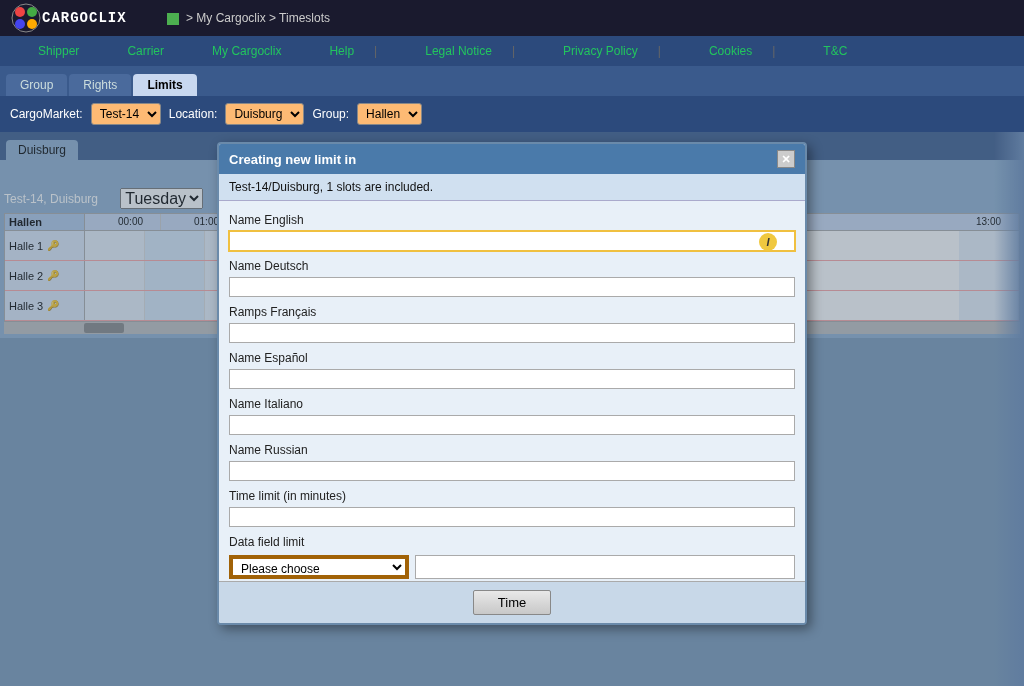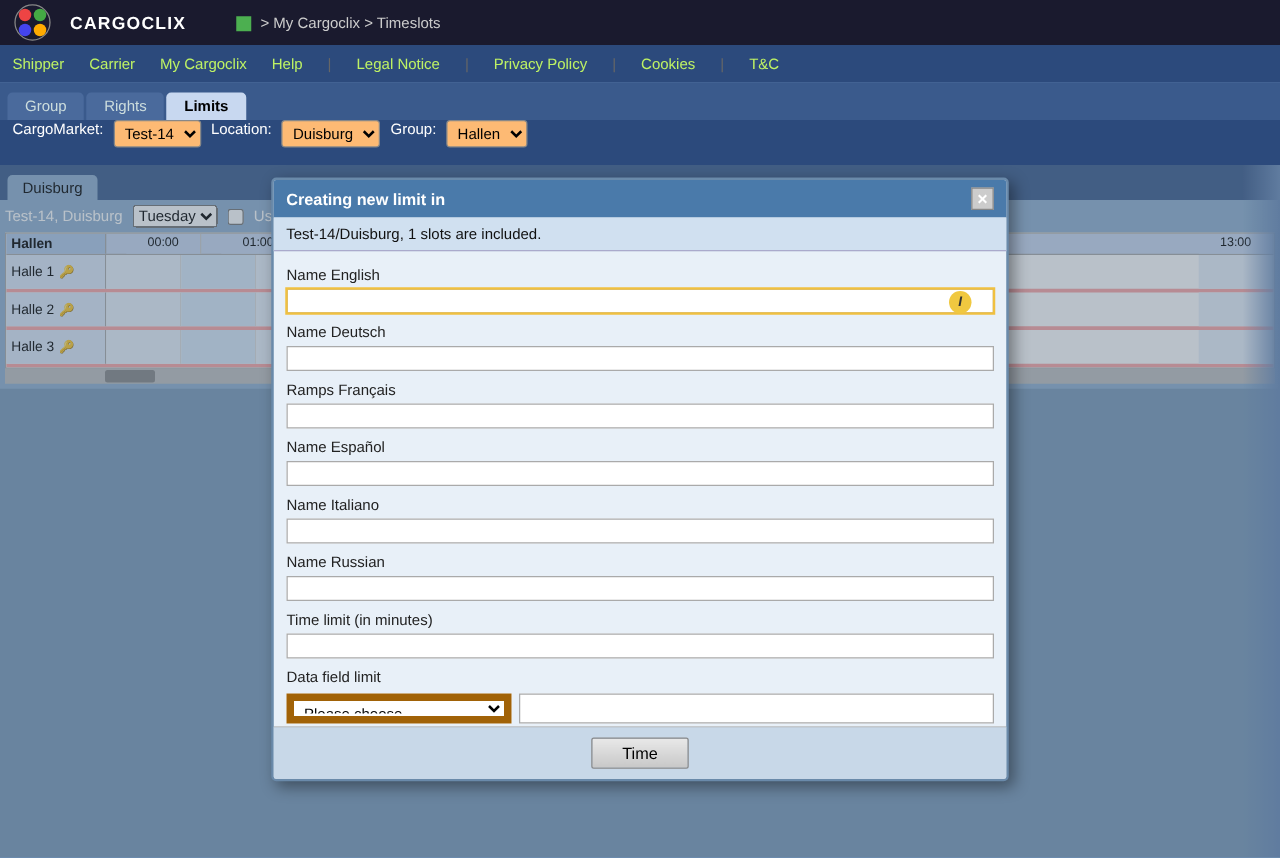--- a/index.html
+++ b/index.html
@@ -10,21 +10,22 @@
       background: #1a1a2e;
       height: 36px;
       display: flex;
       align-items: center;
       padding: 0 10px;
       gap: 8px;
     }
     .logo-area {
       display: flex;
       align-items: center;
-      gap: 14px;
+      gap: 0;
+      font-family: Liberation Mono, monospace;
     }
     .logo-icon {
       width: 32px;
       height: 32px;
     }
     .logo-text {
       color: #fff;
       font-size: 14px;
       font-weight: bold;
       letter-spacing: 1px;
@@ -47,23 +48,24 @@
     
     .nav-bar {
       background: #2c4a7c;
       height: 30px;
       display: flex;
       align-items: center;
       padding: 0 10px;
       gap: 20px;
     }
     .nav-bar a {
-      color: #bef264;
+      color: #22c55e;
       text-decoration: none;
       font-size: 12px;
+      margin-left: 28px;
     }
 
     
     .tab-bar {
       background: #3a5a8c;
       height: 30px;
       display: flex;
       align-items: flex-end;
       padding: 0 6px;
       gap: 2px;
@@ -80,21 +82,21 @@
       background: #c8d8f0;
       color: #000;
       font-weight: bold;
     }
 
     
     .filter-bar {
       background: #2c4a7c;
       height: 36px;
       display: flex;
-      align-items: flex-start;
+      align-items: center;
       padding: 0 10px;
       gap: 8px;
       color: #fff;
       font-size: 12px;
     }
     .filter-bar select, .filter-bar input {
       border: 1px solid #888;
       border-radius: 3px;
       padding: 2px 4px;
       font-size: 12px;
@@ -133,26 +135,27 @@
 
     
     .grid-area {
       background: #8fb0d0;
       padding: 4px;
       position: relative;
     }
     .grid-header {
       display: flex;
       align-items: center;
-      gap: 8px;
+      gap: 22px;
       margin-bottom: 4px;
       color: #fff;
       font-size: 12px;
-    }
-    .grid-header select { font-size: 12px; }
+      margin-top: 24px;
+    }
+    .grid-header select { font-size: 16px; text-align: right; }
 
     
     .schedule-grid {
       background: #fff;
       border: 1px solid #aaa;
       overflow: hidden;
     }
     .schedule-header {
       display: flex;
       background: #c8d8f0;
@@ -175,21 +178,21 @@
       min-width: 60px;
       border-right: 1px solid #ccc;
       padding: 2px 0;
       font-size: 10px;
       text-align: center;
       background: #c8d8f0;
       margin-left: 16px;
     }
     .schedule-row {
       display: flex;
-      border-bottom: 3px solid #fca5a5;
+      border-bottom: 1px solid #fca5a5;
       height: 30px;
       justify-content: flex-end;
     }
     .hall-cell {
       width: 80px;
       min-width: 80px;
       border-right: 1px solid #aaa;
       padding: 4px 4px;
       font-size: 11px;
       background: #dce8f8;
@@ -302,21 +305,21 @@
 
     .data-field-row {
       display: flex;
       align-items: center;
       gap: 6px;
       margin-top: 2px;
     }
     .data-field-select {
       width: 180px;
       height: 24px;
-      border: 6px solid #a16207;
+      border: 4px solid #a16207;
       background: #fff;
       font-size: 12px;
       padding: 2px 4px;
     }
     .data-field-input {
       flex: 1;
       height: 24px;
       border: 1px solid #aaa;
       background: #fff;
       padding: 2px 4px;

